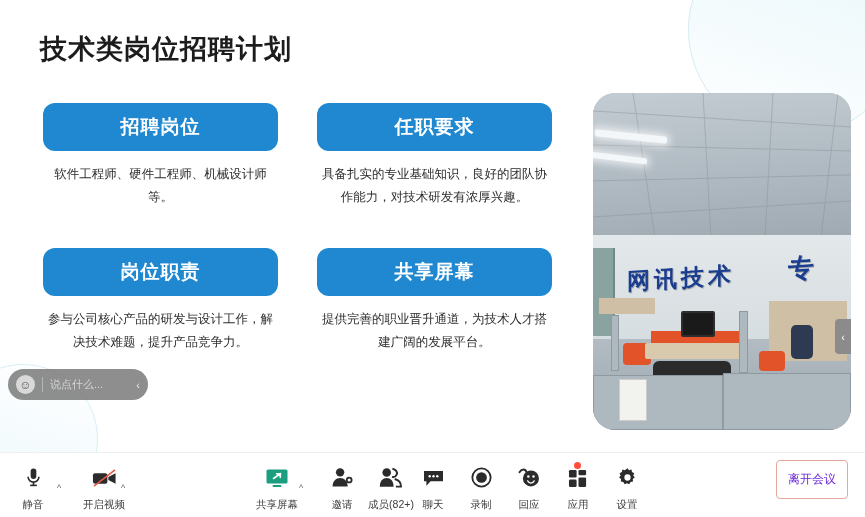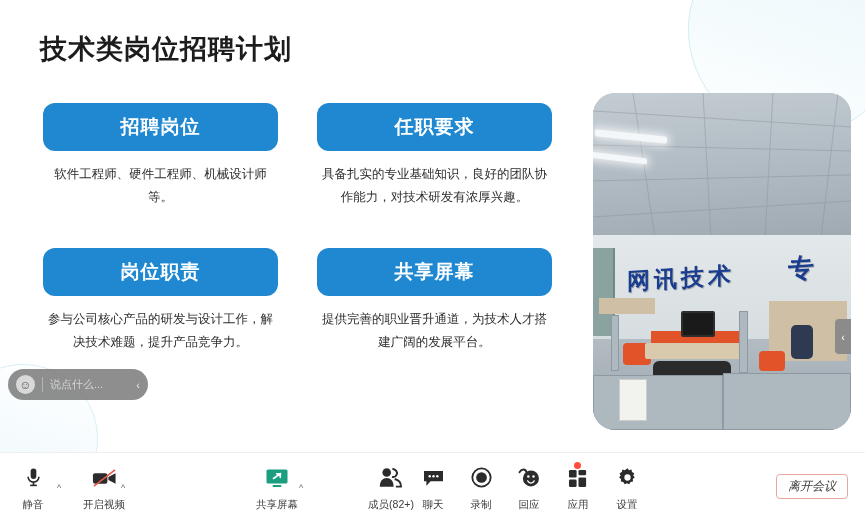--- a/index.html
+++ b/index.html
@@ -145,22 +145,22 @@
     width:58px;
   }
   .ctrl .glyph{ height:24px; display:flex; align-items:flex-end; justify-content:center; }
   .ctrl .lbl{ font-size:10.5px; color:#3c3c3c; white-space:nowrap; }
   .caret{
     position:absolute; bottom:24px; font-size:9px; color:#6b6b6b;
   }
   .leave-btn{
     position:absolute; right:17px; bottom:18px;
     border:1px solid #e7a8a0; border-radius:4px;
-    color:#404040; font-size:12px;
-    padding:3px 11px; background:#ffffff;font-style:italic;
+    color:#6d28d9; font-size:12px;
+    padding:10px 11px; background:#ffffff;
   }
   .badge-dot{
     position:absolute; top:-2px; right:8px;
     width:7px; height:7px; border-radius:50%; background:#ff4d3d;
   }
 </style>
 </head>
 <body>
 
 <div id="slide-area">
@@ -328,20 +328,31 @@
       <svg width="24" height="20" viewBox="0 0 24 20">
         <rect x="1.5" y="1.5" width="21" height="14" rx="1.6" fill="#1a9e7f"></rect>
         <path d="M8.5 10.5 L15.5 5.5 M15.5 5.5 L11.6 5.8 M15.5 5.5 L15.2 9.4" stroke="#ffffff" stroke-width="1.6" fill="none" stroke-linecap="round"></path>
         <rect x="7.5" y="17" width="9" height="2" rx="1" fill="#1a9e7f"></rect>
       </svg>
     </span>
     <span class="lbl">共享屏幕</span>
   </div>
   <span class="caret" style="left:299px;">^</span>
 
+  <div class="ctrl" style="left:313px;">
+    <span class="glyph">
+      <svg width="23" height="21" viewBox="0 0 24 22">
+        <circle cx="9.5" cy="5.6" r="4.4" fill="#2b2b2b"></circle>
+        <path d="M1.6 20.5 C1.6 14.4 5.2 11.4 9.5 11.4 C13.8 11.4 17.4 14.4 17.4 20.5 Z" fill="#2b2b2b"></path>
+        <circle cx="19" cy="13.6" r="3.5" fill="#2b2b2b"></circle>
+        <circle cx="19" cy="13.6" r="1.6" fill="#ffffff"></circle>
+      </svg>
+    </span>
+    <span class="lbl">邀请</span>
+  </div>
 
   <div class="ctrl" style="left:358px; width:66px;">
     <span class="glyph">
       <svg width="24" height="21" viewBox="0 0 25 22">
         <circle cx="8" cy="5.8" r="4.5" fill="#2b2b2b"></circle>
         <path d="M0.8 20.6 C0.8 14.4 4.2 11.5 8 11.5 C11.8 11.5 15.2 14.4 15.2 20.6 Z" fill="#2b2b2b"></path>
         <path d="M14 1.8 C17.6 2.4 19.6 5.2 18.4 8 C17.5 10.1 15.4 10.9 13.6 10.3" fill="none" stroke="#2b2b2b" stroke-width="2"></path>
         <path d="M16.4 12.6 C20.5 13.6 23 16.6 23 20.6 L17.6 20.6" fill="none" stroke="#2b2b2b" stroke-width="2"></path>
       </svg>
     </span>

